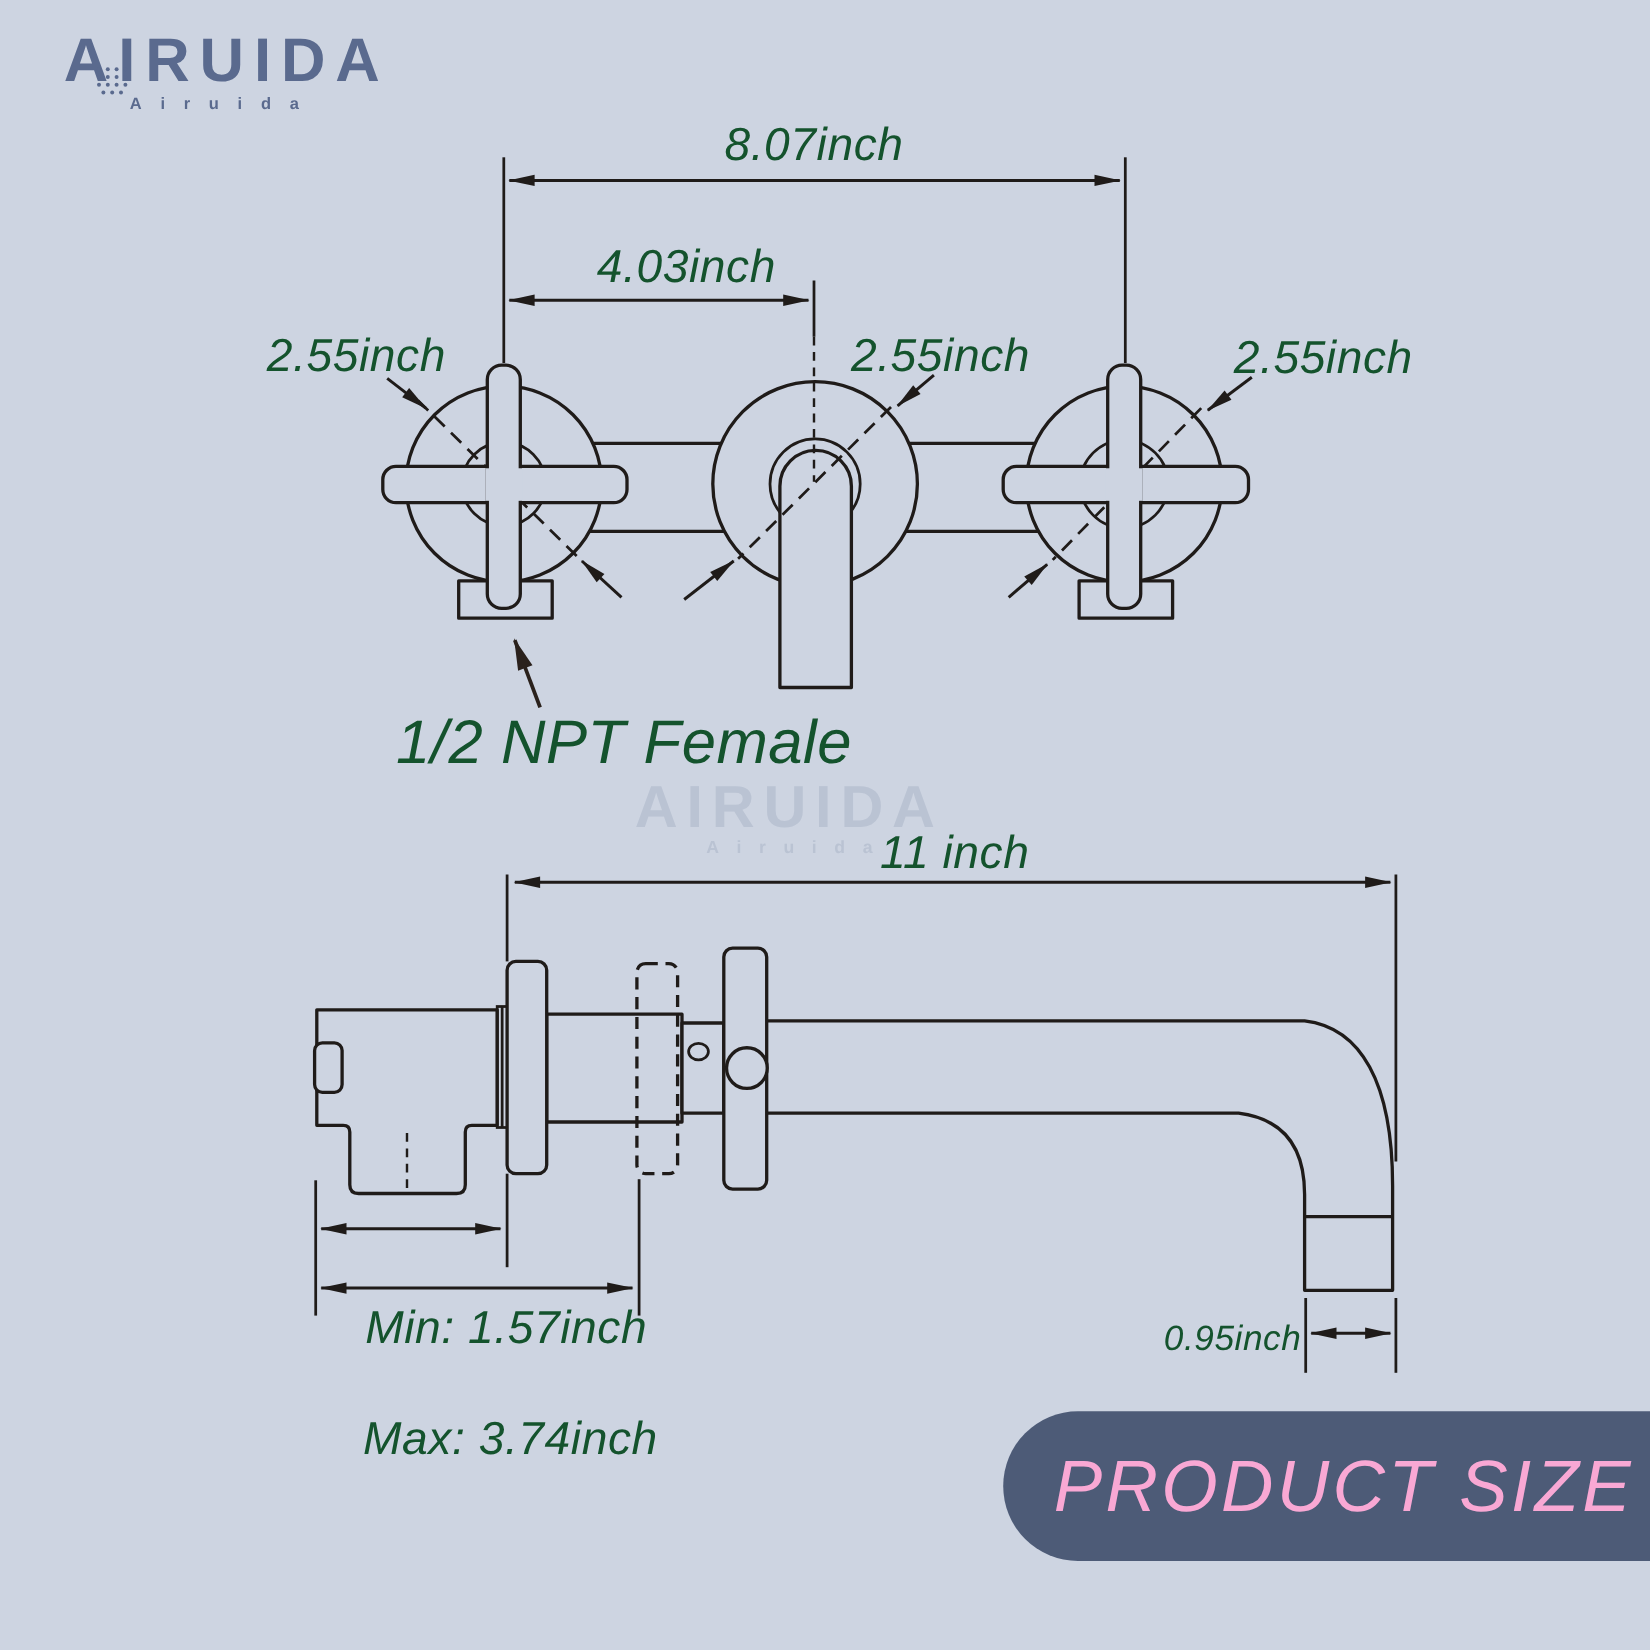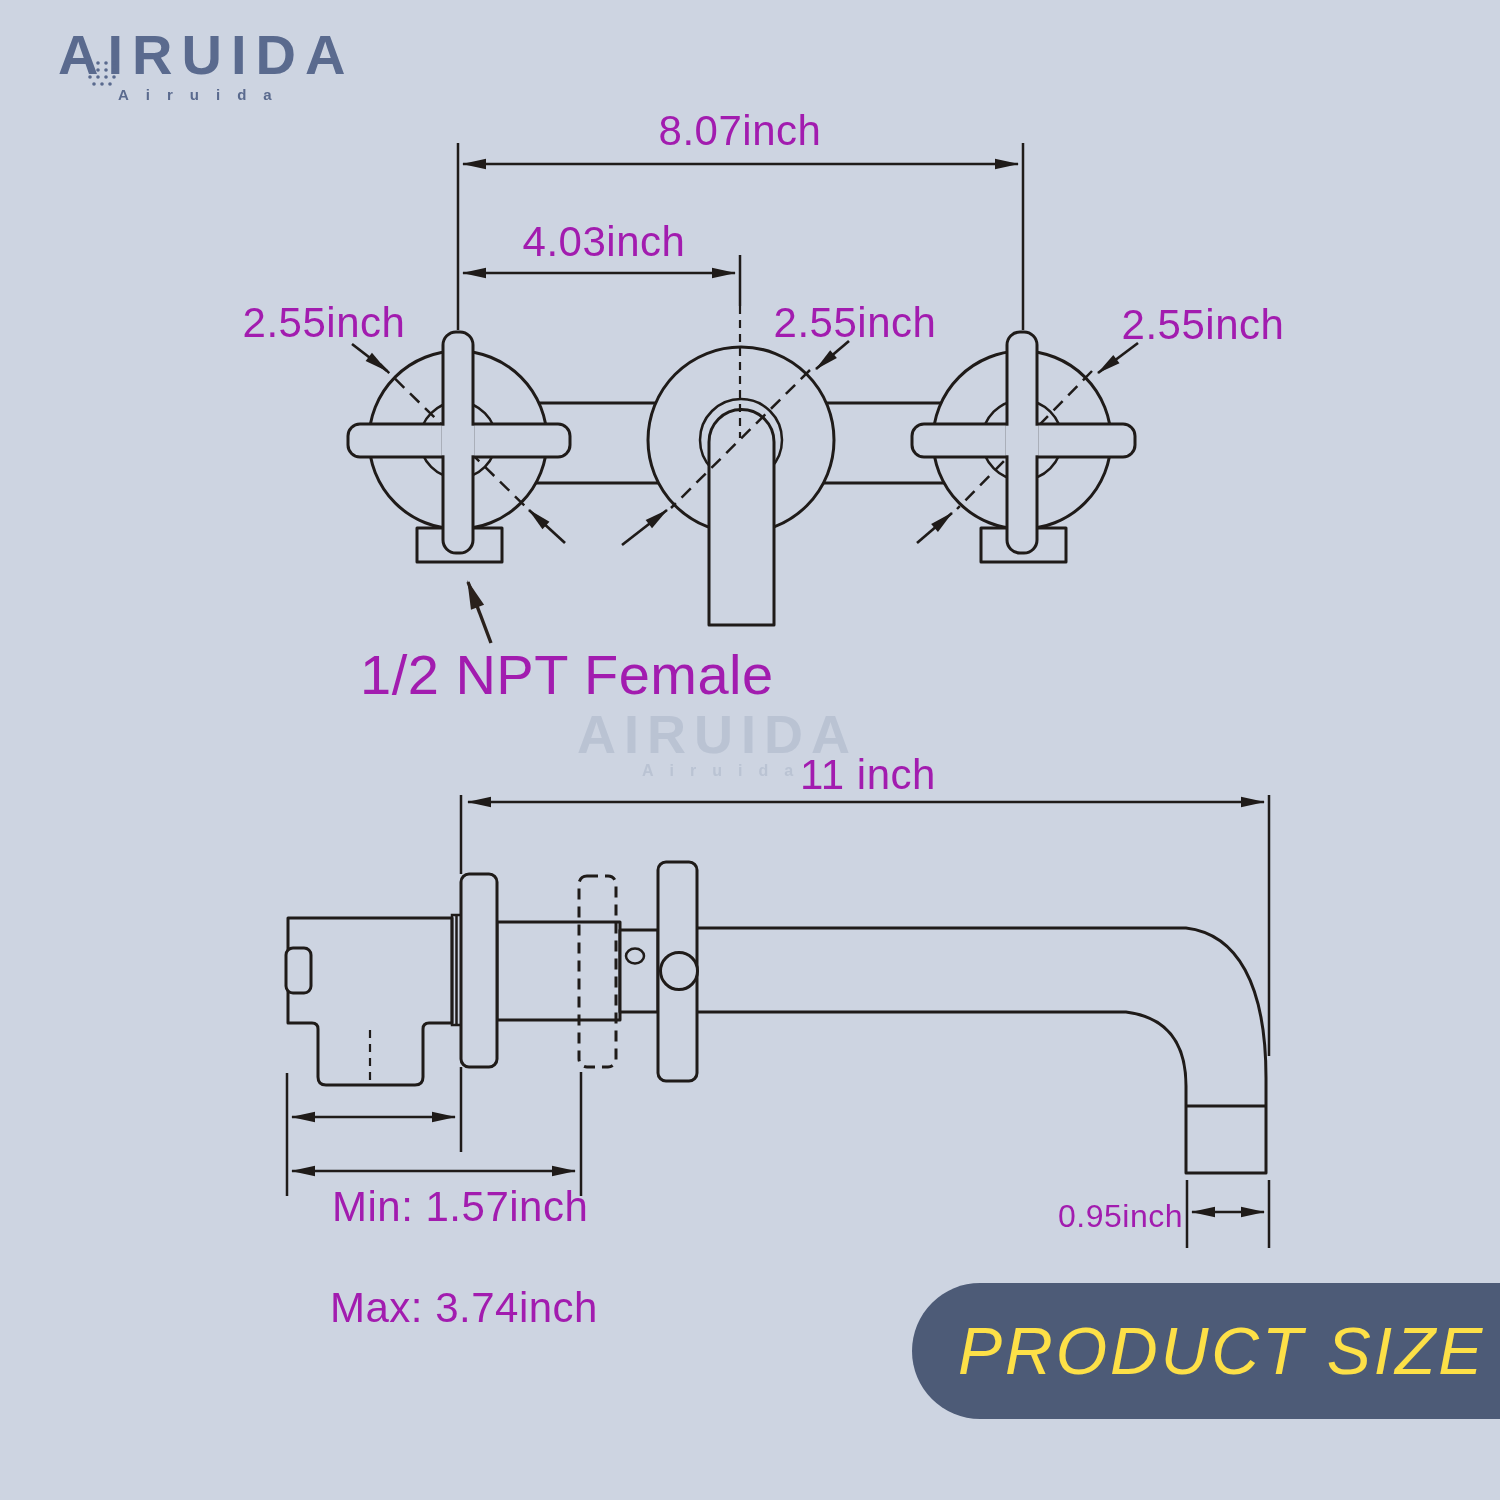--- a/index.html
+++ b/index.html
@@ -11,22 +11,23 @@
     font-family:"Liberation Sans", sans-serif;
     color:#1f1b19;
   }
   .abs{position:absolute;}
   svg.draw{position:absolute;left:0;top:0;}
   .dim{
     position:absolute;
     font-size:42px;
     line-height:46px;
     white-space:nowrap;
-    color:#a21caf;
+    color:#14532d;
     letter-spacing:0.5px;
+    font-style:italic;
   }
   .ctr{text-align:center;}
   .rgt{text-align:right;}
   .f40{font-size:32px;}
   .f44{font-size:56px;}
   .logo-brand{
     position:absolute;left:58px;top:22px;
     font-size:56px;font-weight:bold;letter-spacing:9px;
     color:#5a6a8e;
   }
@@ -48,21 +49,21 @@
   .banner{
     position:absolute;left:912px;top:1283px;
     width:608px;height:136px;
     background:#4d5b77;
     border-radius:68px 0 0 68px;
     display:flex;align-items:center;
     padding-left:46px;box-sizing:border-box;
   }
   .banner-label{
     font-size:66px;font-style:italic;font-weight:500;
-    letter-spacing:3px;color:#fde047;white-space:nowrap;
+    letter-spacing:3px;color:#f9a8d4;white-space:nowrap;
   }
   
   .shape{fill:#cdd4e1;stroke:#1f1b19;stroke-width:3;stroke-linejoin:round;}
   .open{fill:none;stroke:#1f1b19;stroke-width:3;stroke-linejoin:round;}
   .thin{fill:none;stroke:#1f1b19;stroke-width:2.5;}
   .diml{fill:none;stroke:#1f1b19;stroke-width:2.7;}
   .dash{fill:none;stroke:#1f1b19;stroke-width:2.5;stroke-dasharray:13 8;}
   .dashsm{fill:none;stroke:#1f1b19;stroke-width:2.2;stroke-dasharray:8 6;}
   .dashrect{fill:none;stroke:#1f1b19;stroke-width:3;stroke-dasharray:11 7;}
   .patch{fill:#cdd4e1;stroke:none;}
@@ -197,21 +198,21 @@
       <circle cx="12" cy="17" r="1.8"></circle>
       <circle cx="20" cy="17" r="1.8"></circle>
       <circle cx="28" cy="17" r="1.8"></circle>
     <circle cx="8" cy="24" r="1.8"></circle>
       <circle cx="16" cy="24" r="1.8"></circle>
       <circle cx="24" cy="24" r="1.8"></circle>
   </g>
 </svg>
 
 <div class="dim ctr" style="left:640px;top:108px;width:200px;">8.07inch</div>
-<div class="dim ctr" style="left:504px;top:219px;width:200px;">4.03inch</div>
+<div class="dim ctr" style="left:524px;top:219px;width:200px;">4.03inch</div>
 <div class="dim ctr" style="left:224px;top:300px;width:200px;">2.55inch</div>
 <div class="dim ctr" style="left:755px;top:300px;width:200px;">2.55inch</div>
 <div class="dim ctr" style="left:1103px;top:302px;width:200px;">2.55inch</div>
 <div class="dim f44" style="left:360px;top:652px;">1/2 NPT Female</div>
 
 <div class="dim ctr" style="left:768px;top:752px;width:200px;">11 inch</div>
 <div class="dim" style="left:332px;top:1184px;">Min: 1.57inch</div>
 <div class="dim" style="left:330px;top:1285px;">Max: 3.74inch</div>
 <div class="dim f40 rgt" style="left:983px;top:1193px;width:200px;">0.95inch</div>
 

